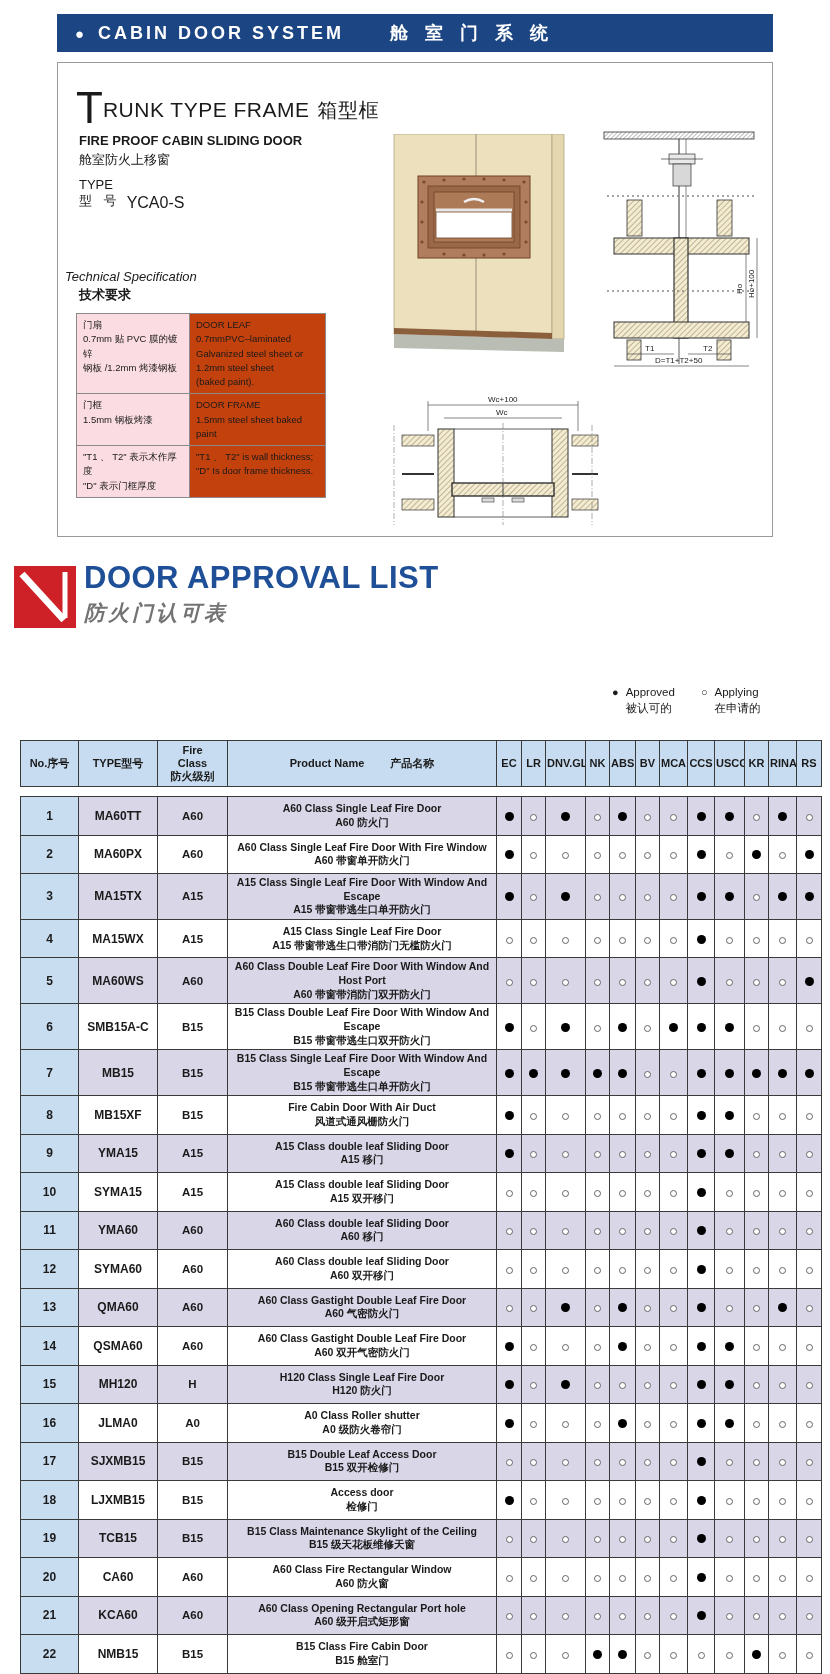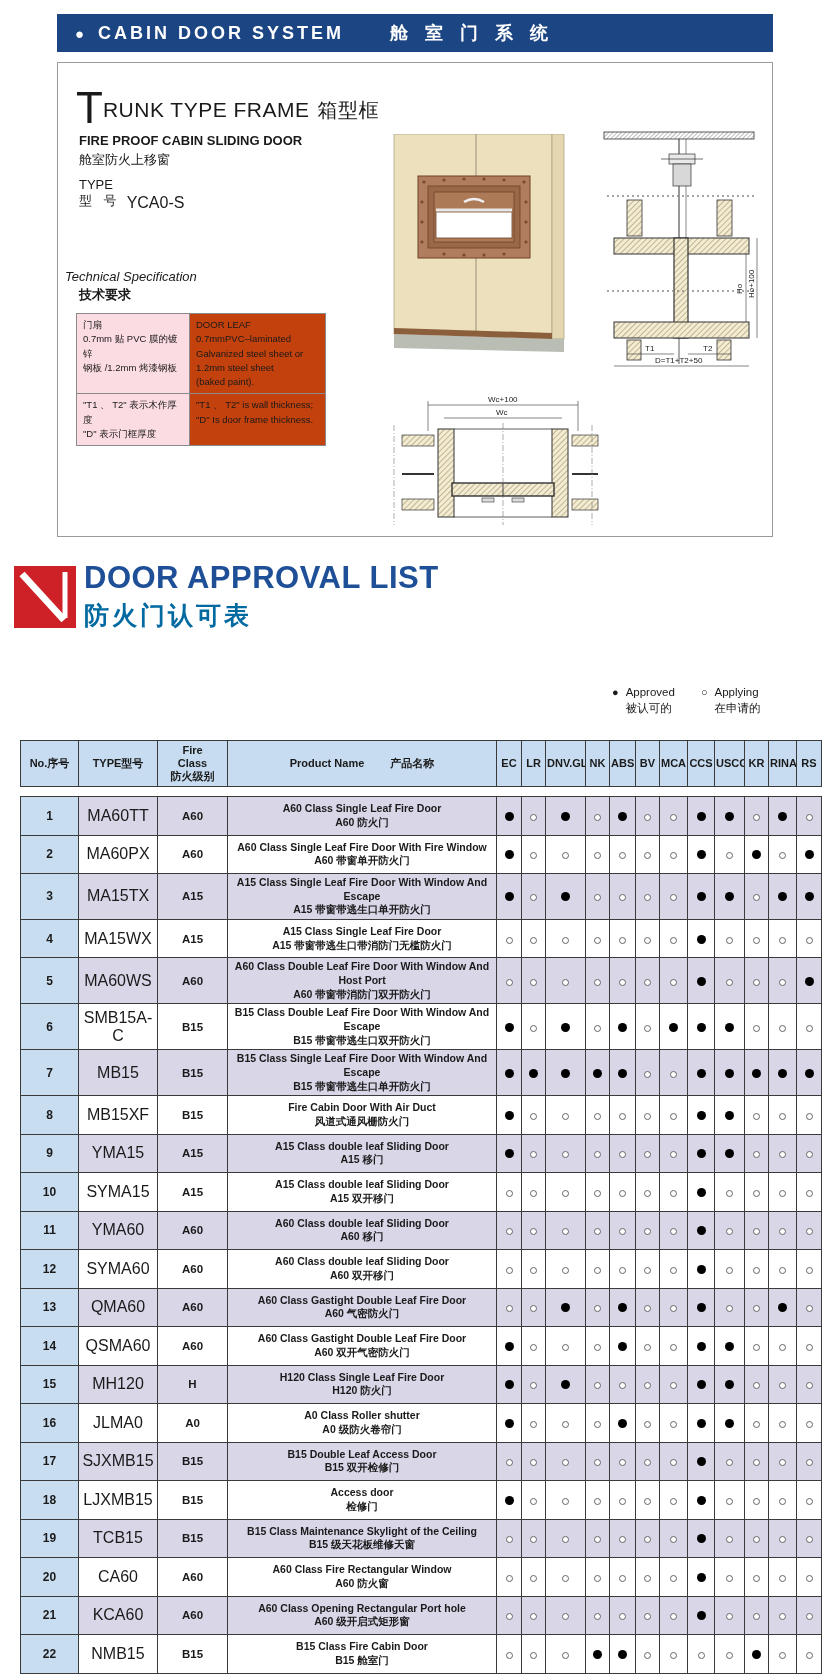--- a/index.html
+++ b/index.html
@@ -35,40 +35,40 @@
     padding:4px 6px; vertical-align:top; white-space:pre-line; }
   td.spec-zh { background:#fbdce2; width:113px; }
   td.spec-en { background:#c2410c; }
 
   .draw { position:absolute; }
   .dlabel { font-size:8px; fill:#222; font-family:"Liberation Sans",sans-serif; }
 
   
   .ap-logo { position:absolute; left:14px; top:566px; }
   .ap-title-en { position:absolute; left:84px; top:560px; font-size:31px; font-weight:bold; color:#1e4f97; letter-spacing:0.5px; }
-  .ap-title-zh { position:absolute; left:84px; top:599px; font-size:25px; font-weight:bold; color:#0369a1; letter-spacing:3px; }
+  .ap-title-zh { position:absolute; left:84px; top:599px; font-size:21px; font-weight:bold; color:#737373; letter-spacing:3px;font-style:italic; }
 
   .legend { position:absolute; left:612px; top:684px; display:flex; gap:26px; }
   .legend-item { display:flex; font-size:11.5px; line-height:1.4; }
   .legend-sym { margin-right:7px; font-size:11px; position:relative; top:1px; }
   .legend-texts div:first-child { font-weight:normal; }
 
   
   table.ap { border-collapse:collapse; table-layout:fixed; position:absolute; left:20px; width:800px; background:#fff; }
   table.ap-head { top:740px; }
   table.ap-body { top:796px; }
   table.ap th, table.ap td { border:1px solid #3a3a3a; overflow:hidden; }
   table.ap-head th { background:#c7dcf0; font-size:11px; font-weight:bold; height:46px; text-align:center; line-height:1.2; padding:2px 1px; }
   th.h-soc { font-size:9px; }
   th.h-dnv { font-size:8.5px; }
   th.h-fire { font-size:10px; }
   .h-prod-en { display:inline-block; margin-right:26px; }
   table.ap-body td { height:38.5px; text-align:center; vertical-align:middle; }
   td.c-no { background:#c9ddf1; font-size:12px; font-weight:bold; }
-  td.c-type { font-size:16px; font-weight:normal; }
+  td.c-type { font-size:12px; font-weight:bold; }
   td.c-fire { font-size:11.5px; font-weight:bold; }
   td.c-name { text-align:left; padding:2px 6px; font-size:10.5px; font-weight:bold; line-height:1.3; }
   tr.row-odd td.c-type, tr.row-odd td.c-fire, tr.row-odd td.c-name, tr.row-odd td.c-soc { background:#d9d6e8; }
   tr.row-even td.c-type, tr.row-even td.c-fire, tr.row-even td.c-name, tr.row-even td.c-soc { background:#ffffff; }
   .dot { display:inline-block; border-radius:50%; }
   .dot.filled { width:9px; height:9px; background:#000; }
   .dot.open { width:7px; height:7px; background:#fff; border:1px solid #666; }
 </style>
 </head>
 <body>
@@ -101,20 +101,26 @@
       <tbody id="spec-body">
           <tr>
             <td class="spec-zh">门扇
 0.7mm 贴 PVC 膜的镀锌
 钢板 /1.2mm 烤漆钢板</td>
             <td class="spec-en">DOOR LEAF
 0.7mmPVC–laminated
 Galvanized steel sheet or
 1.2mm steel sheet
 (baked paint).</td>
+          </tr>
+          <tr>
+            <td class="spec-zh">门框
+1.5mm 钢板烤漆</td>
+            <td class="spec-en">DOOR FRAME
+1.5mm steel sheet baked paint</td>
           </tr>
           <tr>
             <td class="spec-zh">"T1 、 T2" 表示木作厚度
 "D" 表示门框厚度</td>
             <td class="spec-en">"T1 、 T2" is wall thickness;
 "D" Is door frame thickness.</td>
           </tr>
         </tbody>
     </table>
 

